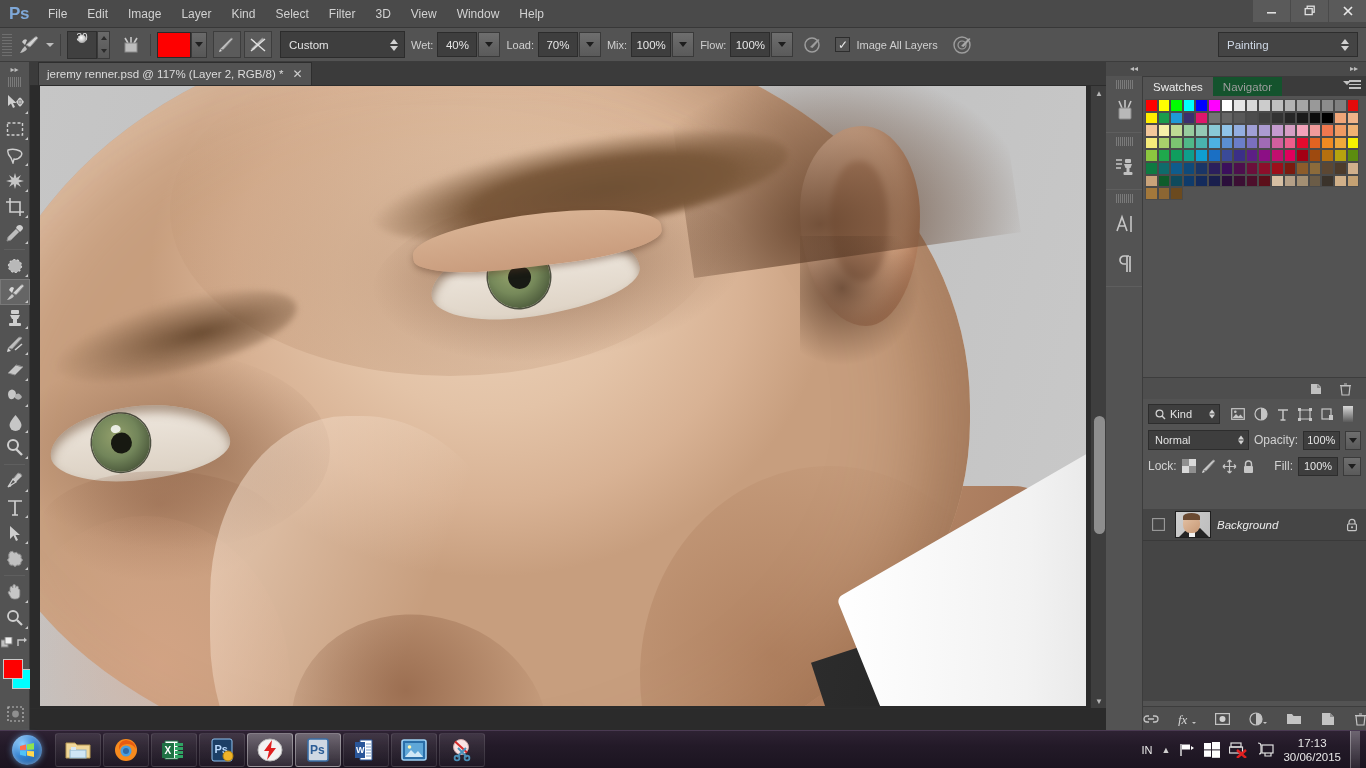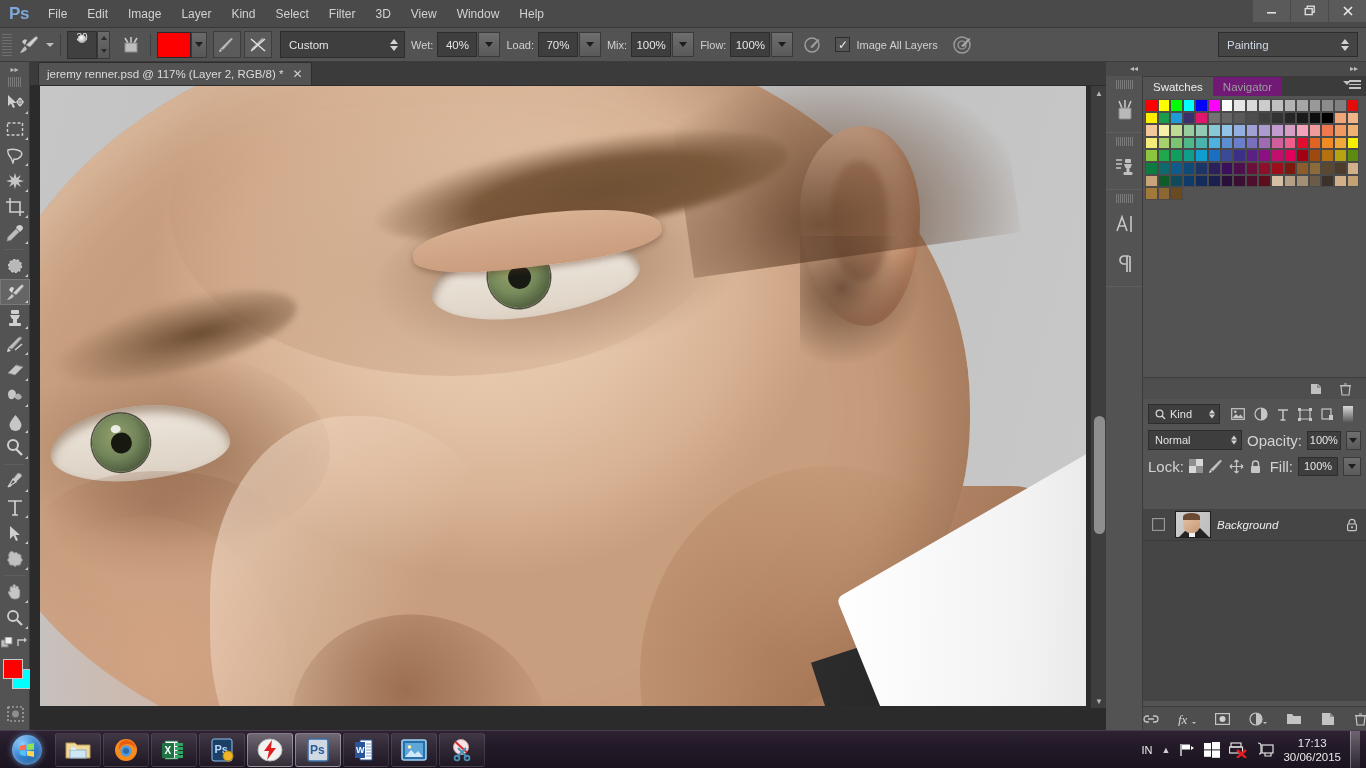--- a/index.html
+++ b/index.html
@@ -358,21 +358,21 @@
   .collapse-bar .r{position:absolute;right:8px;top:2px;color:#bdbdbd;font-size:8px;}
 
   .panel-swatches{
     position:absolute;left:1143px;top:76px;width:223px;height:323px;background:#535353;
   }
   .panel-tabs{
     height:20px;background:#3b3b3b;display:flex;align-items:flex-end;position:relative;
   }
   .ptab{
     height:19px;padding:0 10px;display:flex;align-items:center;
-    color:#9d9d9d;font-size:11.5px;background:#701a75;
+    color:#9d9d9d;font-size:11.5px;background:#14532d;
   }
   .ptab.active{background:#535353;color:#ececec;}
   .pmenu{position:absolute;right:5px;top:4px;display:flex;flex-direction:column;gap:2px;}
   .pmenu i{display:block;width:12px;height:1.5px;background:#c2c2c2;}
   .pmenu .tri{width:0;height:0;border-left:4px solid transparent;border-right:4px solid transparent;border-top:4px solid #c2c2c2;position:absolute;left:-6px;top:1px;}
   .sw-grid{
     position:absolute;left:2px;top:23px; display:grid;
     grid-template-columns:repeat(17,12.6px);
     grid-auto-rows:12.6px; gap:0;
   }
@@ -388,21 +388,21 @@
   }
   .lp-row{display:flex;align-items:center;height:26px;padding:0 5px;gap:5px;}
   .lp-select{
     height:20px;background:#3e3e3e;border:1px solid #2d2d2d;color:#e2e2e2;font-size:11px;
     display:flex;align-items:center;padding:0 6px;position:relative;
   }
   .lp-arrows{position:absolute;right:4px;top:50%;transform:translateY(-50%);display:flex;flex-direction:column;gap:1px;}
   .lp-arrows .u{width:0;height:0;border-left:3.5px solid transparent;border-right:3.5px solid transparent;border-bottom:4px solid #d2d2d2;}
   .lp-arrows .d{width:0;height:0;border-left:3.5px solid transparent;border-right:3.5px solid transparent;border-top:4px solid #d2d2d2;}
   .lp-filter-icons{display:flex;align-items:center;gap:9px;color:#c9c9c9;margin-left:6px;}
-  .lp-label{color:#d2d2d2;font-size:15px;}
+  .lp-label{color:#d2d2d2;font-size:12px;}
   .lp-num{
     width:40px;height:19px;background:#3e3e3e;border:1px solid #2d2d2d;color:#e6e6e6;
     font-size:11px;display:flex;align-items:center;justify-content:center;
   }
   .lp-numdrop{width:18px;height:19px;background:linear-gradient(#6e6e6e,#5a5a5a);border:1px solid #3a3a3a;
     display:flex;align-items:center;justify-content:center;}
   .lp-numdrop .caret{width:0;height:0;border-left:4px solid transparent;border-right:4px solid transparent;border-top:5px solid #1d1d1d;}
   .layer-list{position:absolute;left:0;top:108px;width:223px;height:192px;background:#454545;}
   .layer-row{
     height:32px;display:flex;align-items:center;border-bottom:1px solid #3a3a3a;

